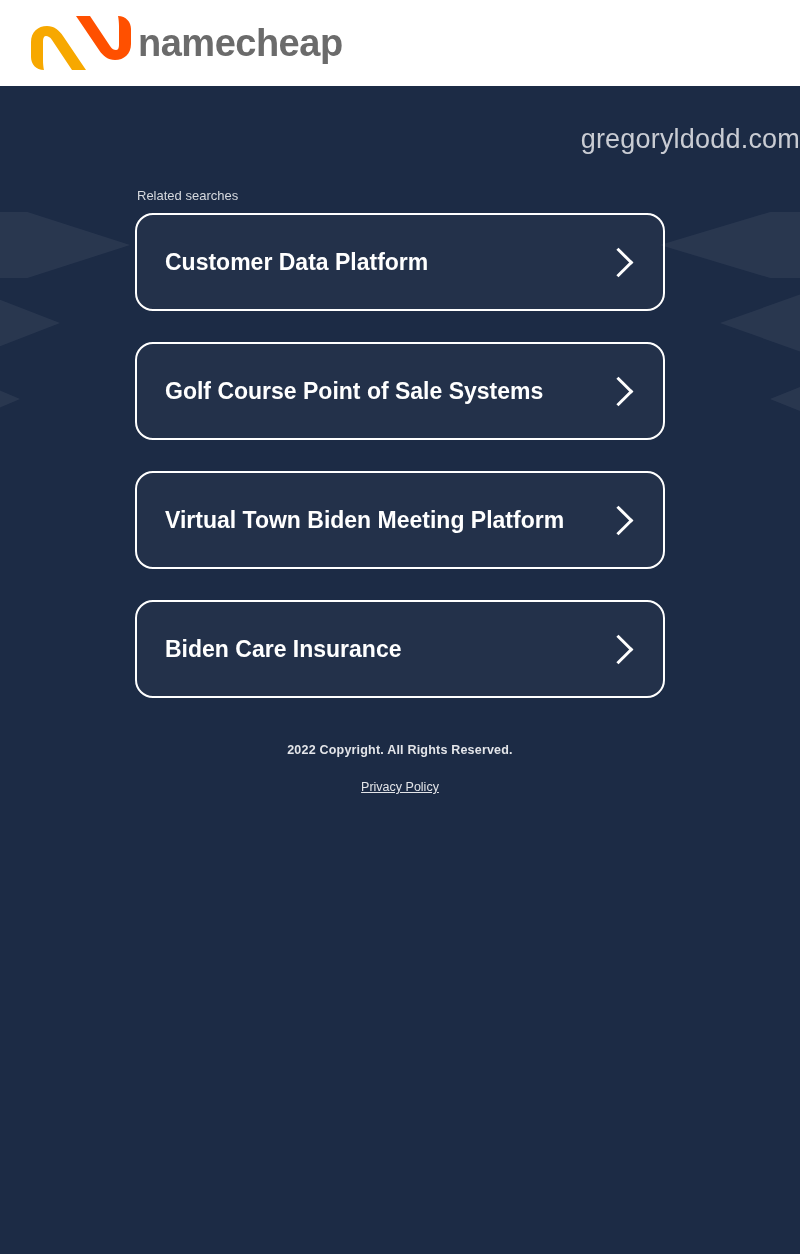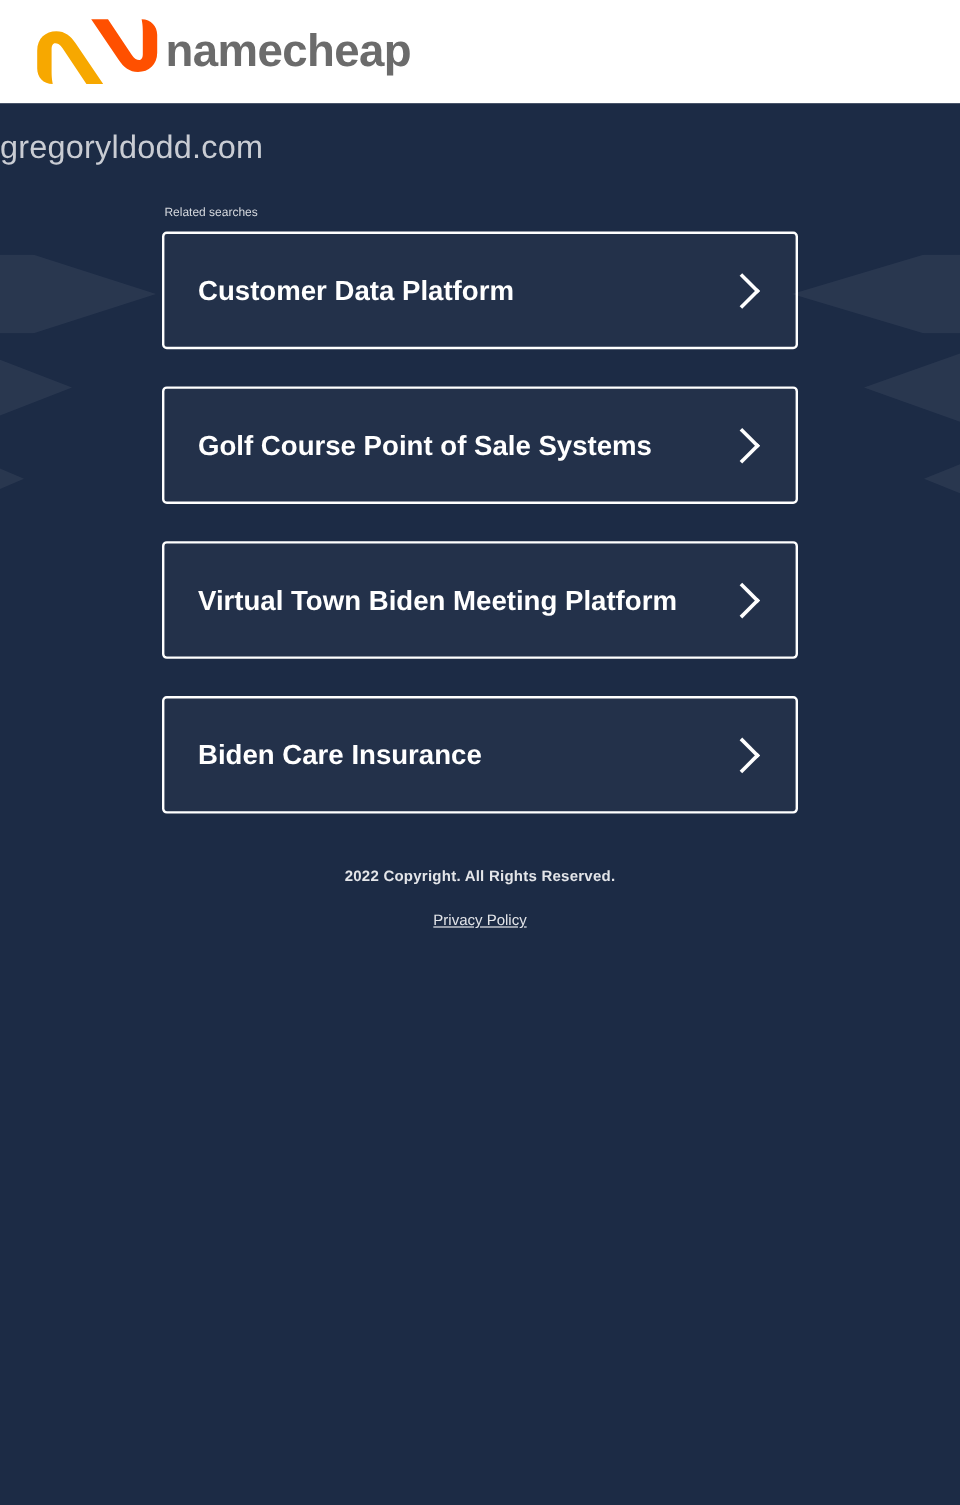--- a/index.html
+++ b/index.html
@@ -88,43 +88,43 @@
     width: 190px; height: 58px;
     clip-path: polygon(38% 0, 100% 0, 100% 100%, 38% 100%, 0 50%);
   }
 
   
   .main {
     position: relative;
     z-index: 2;
   }
   .domain-title {
-    text-align: left;
+    text-align: right;
     font-size: 27px;
     color: #c9ccd3;
     font-weight: normal;
     margin: 0;
-    padding-top: 22px;
+    padding-top: 38px;
     letter-spacing: 0.2px;
   }
   .related-wrap {
     width: 530px;
     margin: 0 auto;
     padding-top: 33px;
   }
   .related-label {
-    font-size: 10px;
+    font-size: 13px;
     color: #d6d9de;
     margin-left: 2px;
     margin-bottom: 10px;
   }
   .card-list { }
   .card {
     border: 2px solid #ffffff;
-    border-radius: 4px;
+    border-radius: 18px;
     background: rgba(255,255,255,0.03);
     min-height: 98px;
     display: flex;
     align-items: center;
     justify-content: space-between;
     padding: 14px 28px 14px 28px;
     box-sizing: border-box;
     margin-bottom: 31px;
     cursor: pointer;
   }

